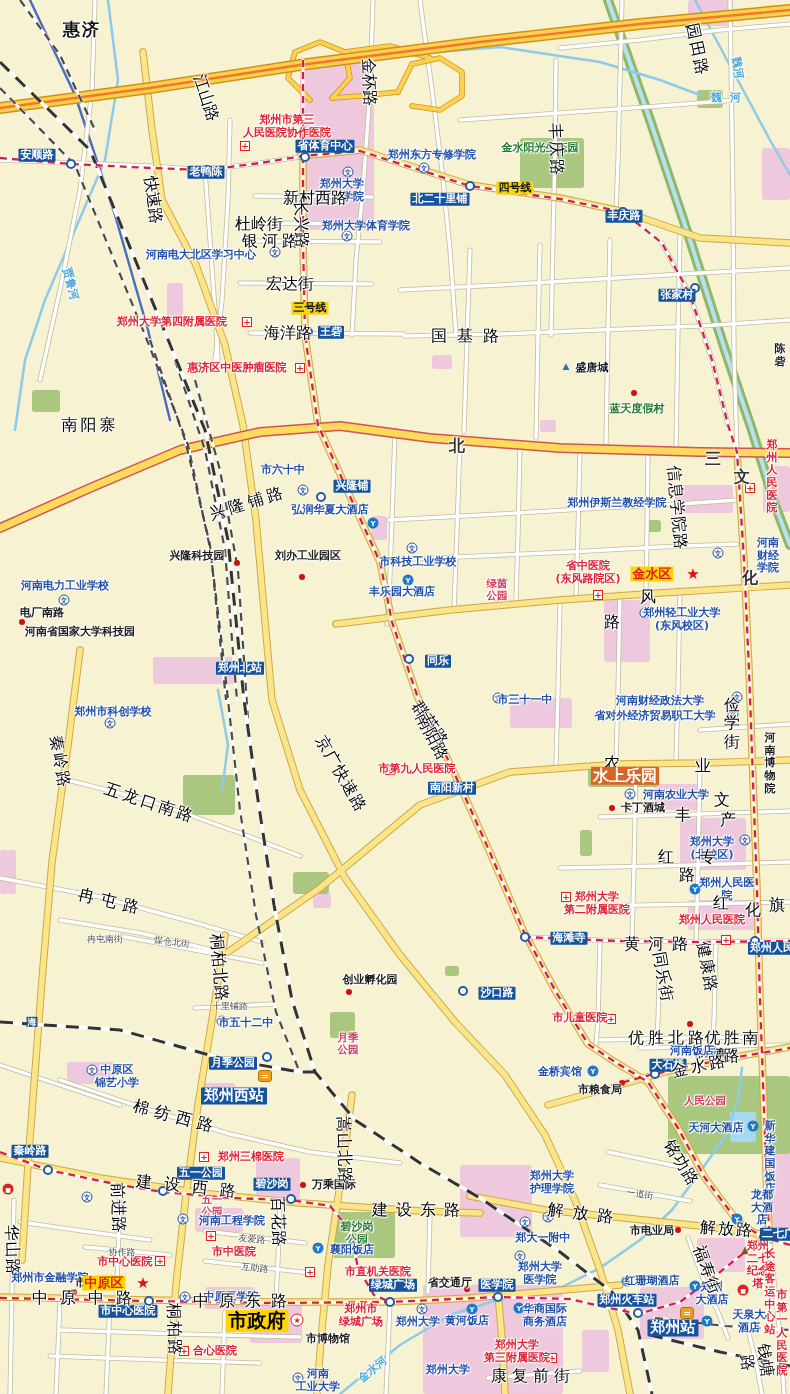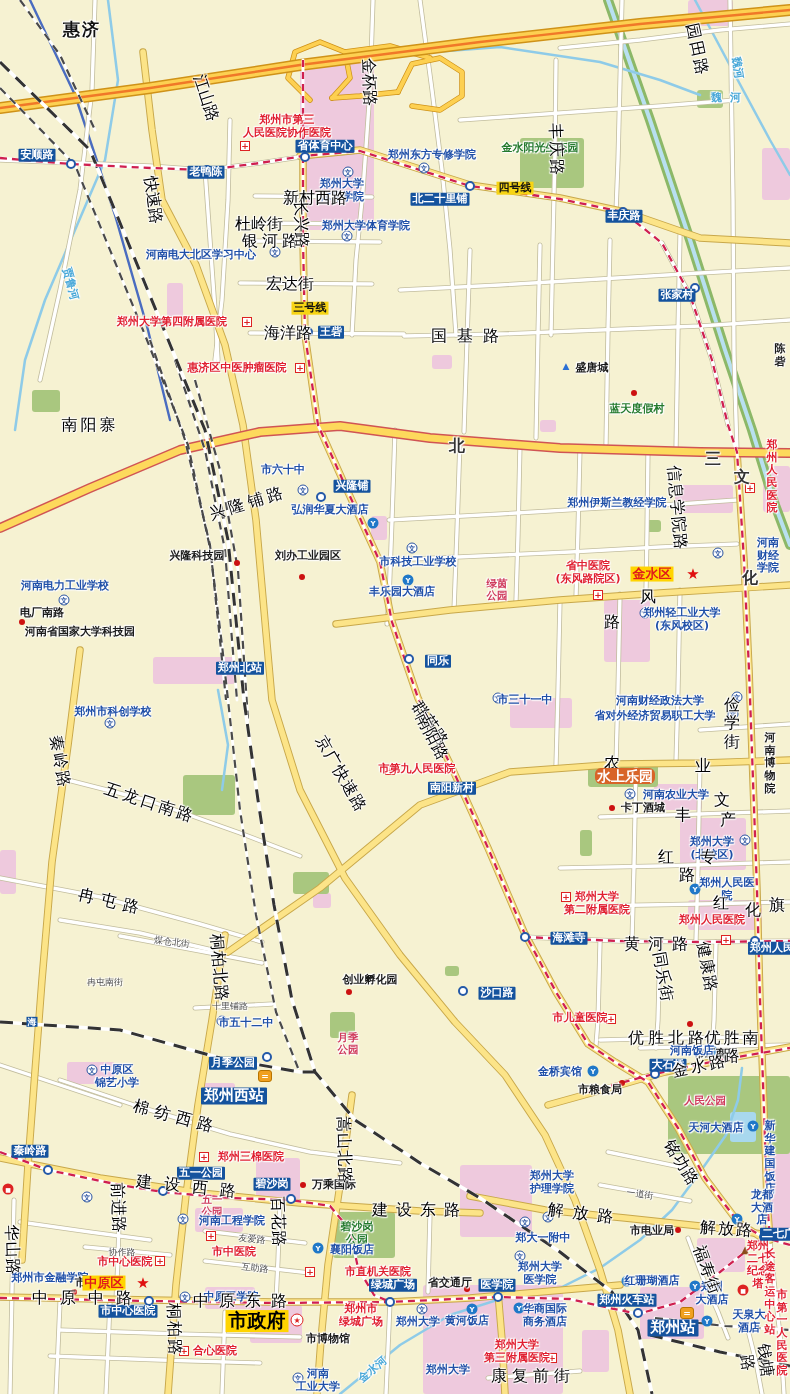--- a/index.html
+++ b/index.html
@@ -34,21 +34,21 @@
   .rv-l{color:#49a8d8;font-size:11px;font-weight:bold;}
   .rds{color:#4a4a4a;font-size:9px;}
   .rdl{color:#333;font-size:16px;font-weight:bold;}
   .big{color:#111;font-size:17px;font-weight:bold;letter-spacing:2px;}
   .st{background:#15539e;color:#fff;font-size:11px;font-weight:bold;padding:0 2px;border-radius:1px;white-space:nowrap;}
   .stlg{background:#15539e;color:#fff;font-size:15px;font-weight:bold;padding:0 3px;border-radius:1px;white-space:nowrap;}
   .stsm{background:#15539e;color:#fff;font-size:9px;font-weight:bold;padding:0 1px;white-space:nowrap;}
   .tagline{background:#f6d414;color:#111;font-size:11px;font-weight:bold;padding:0 2px;white-space:nowrap;}
   .tagdist{background:#ffd400;color:#e01b1b;font-size:13px;font-weight:bold;padding:0 2px;white-space:nowrap;}
   .taggov{background:#ffd400;color:#000;font-size:19px;font-weight:bold;padding:0 3px;white-space:nowrap;}
-  .tagwater{background:#d86428;color:#fff;font-size:14px;font-weight:bold;padding:0 2px;white-space:nowrap;border-radius:6px;}
+  .tagwater{background:#d86428;color:#fff;font-size:16px;font-weight:bold;padding:0 2px;white-space:nowrap;}
   
   .ic{position:absolute;transform:translate(-50%,-50%);display:flex;align-items:center;justify-content:center;
       pointer-events:none;box-sizing:border-box;}
   .ic-metro{width:10px;height:10px;border:2.2px solid #2459a8;background:#fff;border-radius:50%;}
   .ic-school{width:11px;height:11px;border:1.4px solid #2b54a0;background:#fff;border-radius:50%;
              color:#2b54a0;font-size:7px;font-weight:bold;}
   .ic-hosp{width:10px;height:10px;border:1.2px solid #d22;background:#fff;color:#d22;
            font-size:9px;font-weight:bold;line-height:1;}
   .ic-hotel{width:11px;height:11px;background:#1f78c8;border-radius:50%;color:#fff;font-size:7px;font-weight:bold;}
   .ic-dot{width:6px;height:6px;background:#cc1111;border-radius:50%;}
@@ -525,21 +525,21 @@
       <div class="lb blk halo" style="left: 716px; top: 1054px; transform: translate(-50%, -50%);">市工商局</div>
       <div class="lb rd halo" style="left: 668px; top: 1038px; transform: translate(-50%, -50%); letter-spacing: 4px;">优胜北路</div>
       <div class="lb rd halo" style="left: 733px; top: 1047px; transform: translate(-50%, -50%); letter-spacing: 3px;">优胜南路</div>
       <div class="lb rd halo" style="left: 663px; top: 977px; transform: translate(-50%, -50%) rotate(80deg); letter-spacing: 1px;">同乐街</div>
       <div class="lb rd halo" style="left: 707px; top: 967px; transform: translate(-50%, -50%) rotate(80deg); letter-spacing: 1px;">健康路</div>
       <div class="lb st" style="left: 783px; top: 948px; transform: translate(-50%, -50%);">郑州人民医院</div>
       <div class="lb rd halo" style="left: 341px; top: 774px; transform: translate(-50%, -50%) rotate(60deg); letter-spacing: 1px;">京广快速路</div>
       <div class="lb rd halo" style="left: 432px; top: 737px; transform: translate(-50%, -50%) rotate(62deg); letter-spacing: 1px;">南阳路</div>
       <div class="lb rd halo" style="left: 150px; top: 803px; transform: translate(-50%, -50%) rotate(18deg); letter-spacing: 3px;">五龙口南路</div>
       <div class="lb rd halo" style="left: 112px; top: 902px; transform: translate(-50%, -50%) rotate(13deg); letter-spacing: 7px;">冉屯路</div>
-      <div class="lb rds halo" style="left: 105px; top: 982px; transform: translate(-50%, -50%); text-align: center;">冉屯南街</div>
+      <div class="lb rds halo" style="left: 105px; top: 939px; transform: translate(-50%, -50%); text-align: center;">冉屯南街</div>
       <div class="lb rds halo" style="left: 172px; top: 942px; transform: translate(-50%, -50%) rotate(7deg);">煤仓北街</div>
       <div class="lb rds halo" style="left: 230px; top: 1006px; transform: translate(-50%, -50%);">十里铺路</div>
       <div class="lb blu halo" style="left: 246px; top: 1023px; transform: translate(-50%, -50%);">市五十二中</div>
       <div class="lb blk halo" style="left: 370px; top: 980px; transform: translate(-50%, -50%);">创业孵化园</div>
       <div class="lb blu halo" style="left: 113px; top: 712px; transform: translate(-50%, -50%);">郑州市科创学校</div>
       <div class="lb pnk halo" style="left: 348px; top: 1043px; transform: translate(-50%, -50%);">月季
 公园</div>
       <div class="lb rd halo" style="left: 60px; top: 762px; transform: translate(-50%, -50%) rotate(80deg); letter-spacing: 2px;">秦岭路</div>
       <div class="lb rd halo" style="left: 219px; top: 968px; transform: translate(-50%, -50%) rotate(85deg); letter-spacing: 1px;">桐柏北路</div>
       <div class="lb stsm" style="left: 32px; top: 1022px; transform: translate(-50%, -50%);">海</div>

